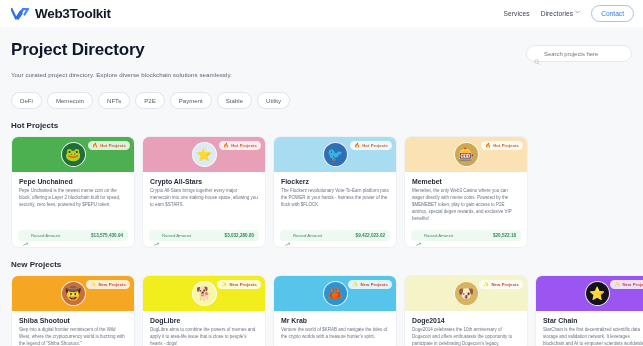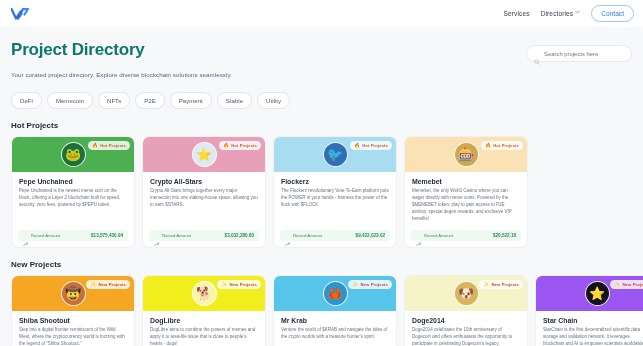--- a/index.html
+++ b/index.html
@@ -37,21 +37,21 @@
     font-size: 6.6px; color: #2f7fe0;
     border: 1px solid #9dc6f2; border-radius: 10px;
     padding: 4px 9px; background: #fff; white-space: nowrap;
   }
   .page { padding: 0 11px; }
   .head-row {
     display: flex; align-items: flex-start; justify-content: space-between;
     padding-top: 13px;
   }
   .page-title {
-    font-size: 17px; font-weight: bold; color: #0f766e;
+    font-size: 17px; font-weight: bold; color: #0f172a;
     letter-spacing: -0.2px;
   }
   .page-sub {
     font-size: 6.2px; color: #5a6376; margin-top: 11px;
     letter-spacing: 0.05px;
   }
   .search {
     margin-top: 5px;
     width: 106px; height: 17px;
     background: #fff; border: 1px solid #e6e9ef; border-radius: 9px;
@@ -126,20 +126,21 @@
 <body>
 
 <div class="topbar">
   <div class="brand">
     <span class="brand-mark">
       <svg viewBox="0 0 38 26" width="19" height="14" xmlns="http://www.w3.org/2000/svg">
         <path d="M1 3 L10 22 L19 8 L21 12 L14 22 L24 3" fill="none" stroke="#2f6fe8" stroke-width="4.5" stroke-linecap="round" stroke-linejoin="round"></path>
         <path d="M24 3 L34 3 L27 14" fill="none" stroke="#3f86ff" stroke-width="4.5" stroke-linecap="round" stroke-linejoin="round"></path>
       </svg>
     </span>
+    <span class="brand-name">Web3Toolkit</span>
   </div>
   <div class="nav">
     <span class="nav-link">Services</span>
     <span class="nav-drop">
       <span class="nav-link">Directories</span>
       <span class="chev">
         <svg viewBox="0 0 10 7" width="5" height="4" xmlns="http://www.w3.org/2000/svg">
           <path d="M1 1.5 L5 5.5 L9 1.5" fill="none" stroke="#6b7384" stroke-width="1.3" stroke-linecap="round" stroke-linejoin="round"></path>
         </svg>
       </span>

